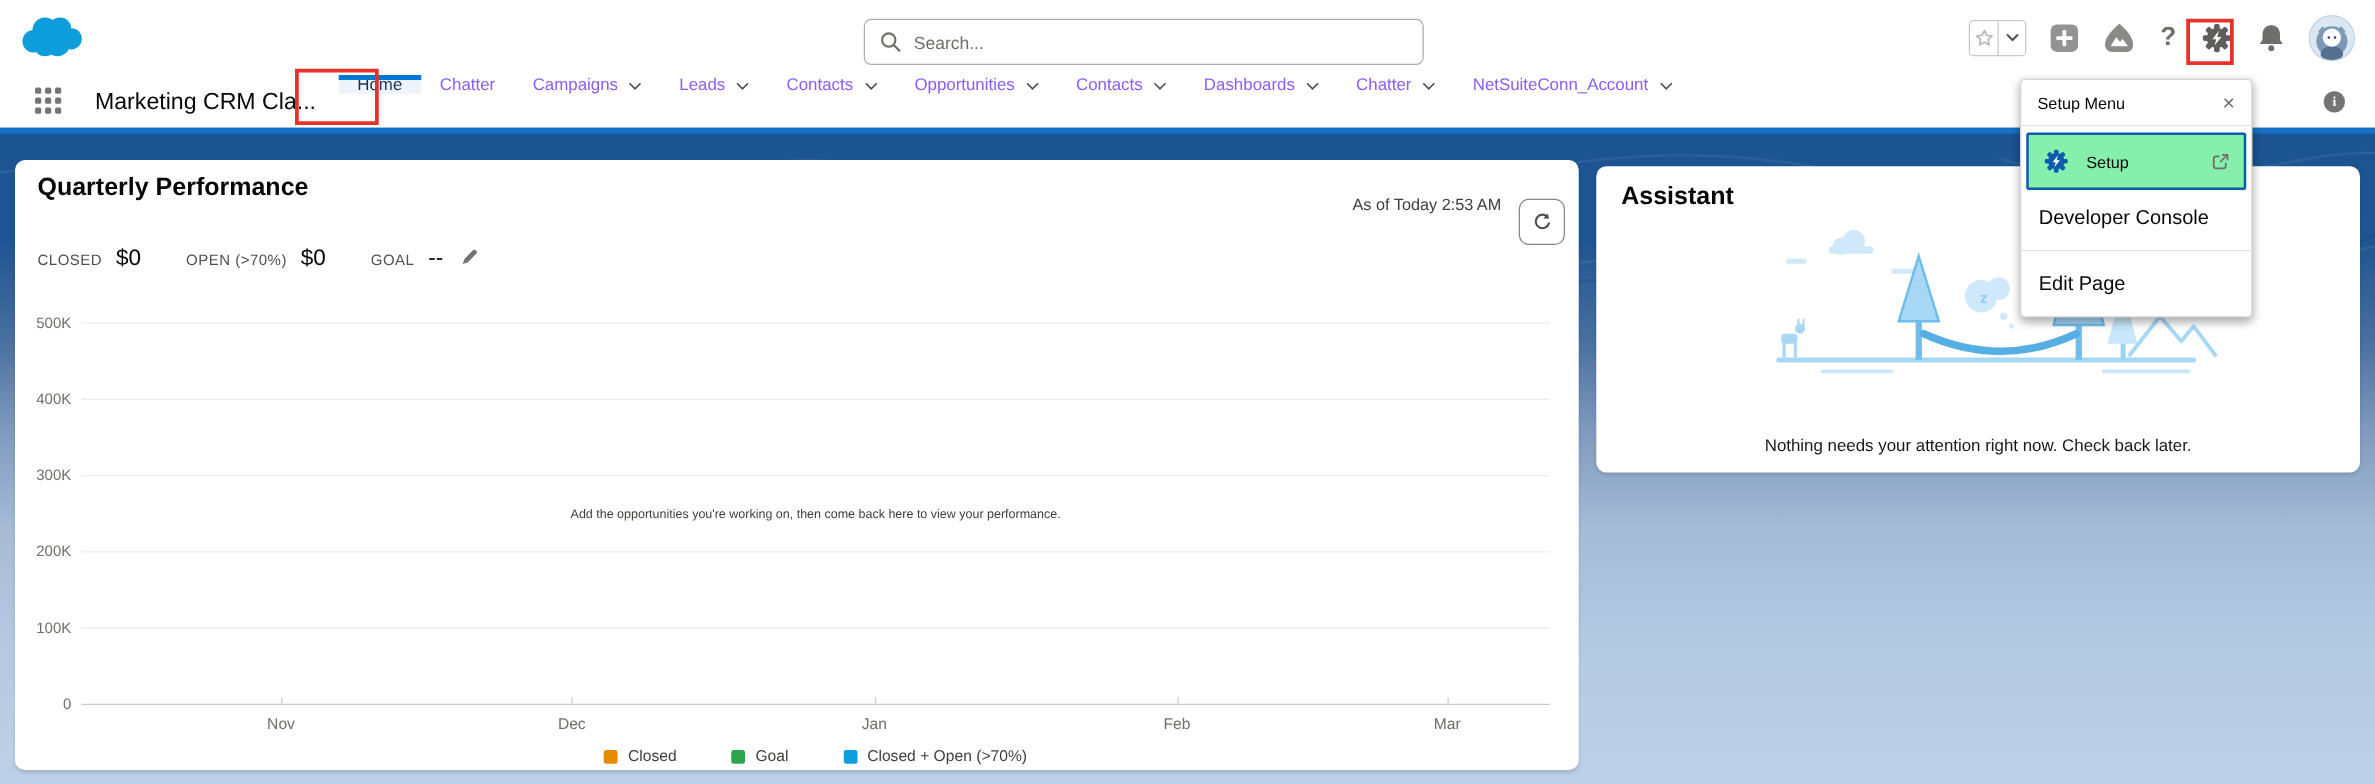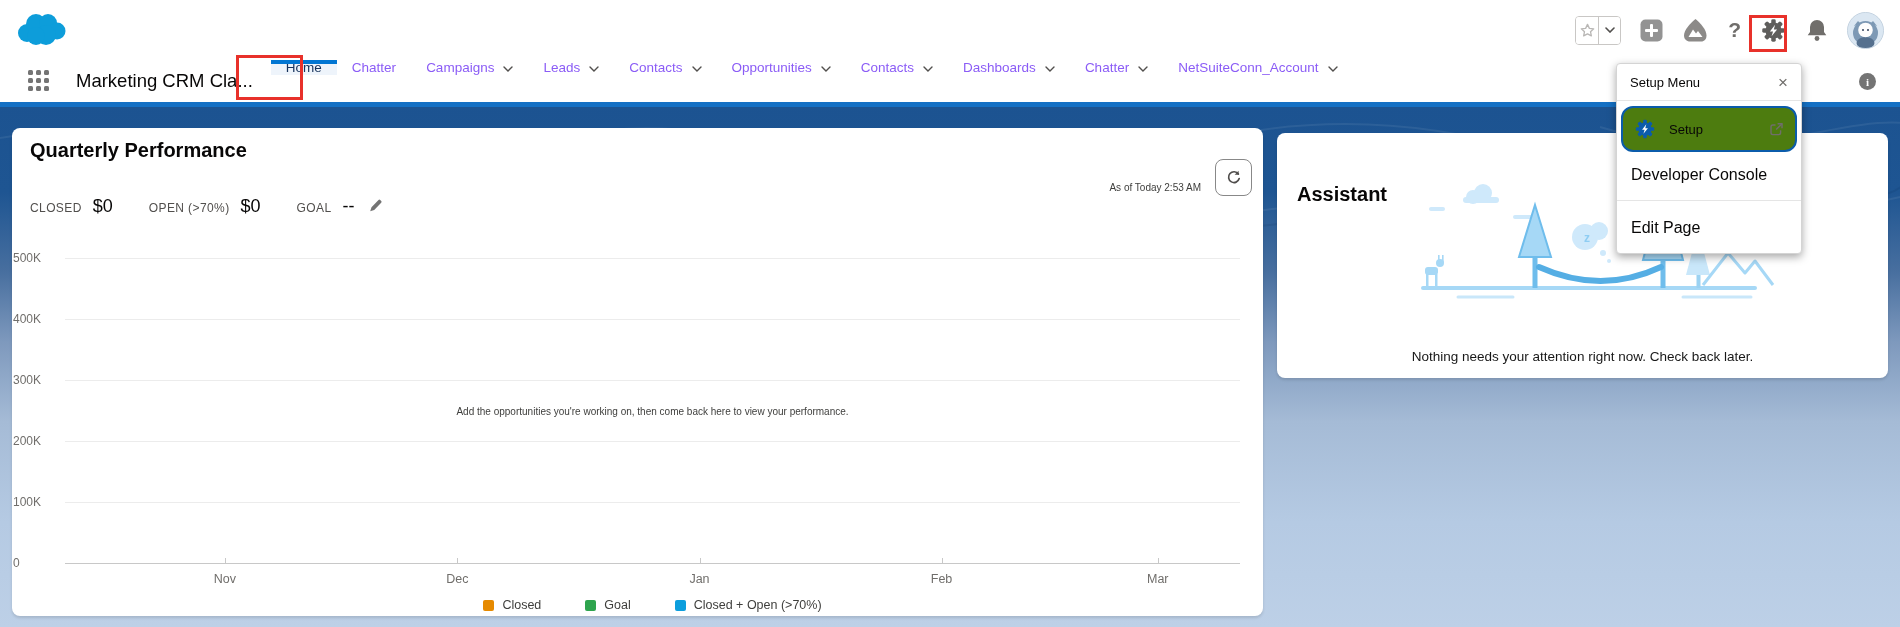--- a/index.html
+++ b/index.html
@@ -44,55 +44,55 @@
   
   .content-bg { position:absolute; left:0; top:102px; width:1900px; height:525px;
     background:linear-gradient(#1c5391 0px,#1e5592 90px,#486f9f 170px,#7e99bd 240px,#a5bbd6 320px,#b5cae3 420px,#bdd0e7 525px); }
   .content-topline { position:absolute; left:0; top:102px; width:1900px; height:5px; background:#1470c4; }
   .band-texture { position:absolute; left:0; top:102px; }
 
   
   .qp-card { position:absolute; left:12px; top:128px; width:1251px; height:488px; background:#fff;
     border-radius:8px; box-shadow:0 2px 3px rgba(0,0,0,.12); z-index:5; }
   .qp-title { position:absolute; left:18px; top:11px; font-size:20px; font-weight:bold; color:#080707; }
-  .asof { position:absolute; right:62px; top:54px; font-size:10px; color:#3e3e3c; }
+  .asof { position:absolute; right:62px; top:28px; font-size:13px; color:#3e3e3c; }
   .refresh-btn { position:absolute; right:11px; top:31px; width:37px; height:37px; border:1px solid #888;
     border-radius:8px; background:#fff; cursor:pointer; display:flex; align-items:center; justify-content:center; }
   .stats { position:absolute; left:18px; top:68px; display:flex; align-items:baseline; gap:36px; }
   .stat { display:flex; align-items:baseline; gap:11px; }
   .stat .lbl { font-size:12px; color:#514f4d; letter-spacing:.4px; }
   .stat .val { font-size:18px; color:#080707; }
   .pencil-btn { background:none; border:none; cursor:pointer; margin-left:2px; align-self:center; }
 
   .plot { position:absolute; left:53px; top:130px; width:1175px; height:305px; }
   .grid { position:absolute; left:0; width:100%; height:0; border-top:1px solid #ececec; }
   .grid.axis { border-top:1px solid #c8c8c8; }
-  .ylab { position:absolute; left:-52px; width:44px; text-align:left; font-size:12px; color:#706e6b; }
+  .ylab { position:absolute; left:-52px; width:44px; text-align:right; font-size:12px; color:#706e6b; }
   .chart-msg { position:absolute; left:0; top:148px; width:100%; text-align:center; font-size:10px; color:#3e3e3c; }
   .tick { position:absolute; top:300px; width:1px; height:5px; background:#c8c8c8; }
   .xlab { position:absolute; top:314px; transform:translateX(-50%); font-size:12.5px; color:#706e6b; }
   .legend { position:absolute; left:0; top:340px; width:100%; display:flex; justify-content:center; gap:44px; }
   .leg-item { display:flex; align-items:center; gap:8px; font-size:12.5px; color:#3e3e3c; }
   .leg-item .sw { width:11px; height:11px; border-radius:2px; }
 
   
   .as-card { position:absolute; left:1277px; top:133px; width:611px; height:245px; background:#fff;
     border-radius:8px; box-shadow:0 2px 3px rgba(0,0,0,.12); z-index:5; }
-  .as-title { position:absolute; left:20px; top:13px; font-size:20px; font-weight:bold; color:#080707;margin-top:37px; }
+  .as-title { position:absolute; left:20px; top:13px; font-size:20px; font-weight:bold; color:#080707; }
   .as-illus { position:absolute; left:50%; top:42px; transform:translateX(-50%); }
   .as-msg { position:absolute; left:0; top:216px; width:100%; text-align:center; font-size:13.5px; color:#181818; }
 
   
   .setup-menu { position:absolute; left:1616px; top:63px; width:186px; background:#fff; border:1px solid #d4d4d4;
     border-radius:4px; box-shadow:0 3px 8px rgba(0,0,0,.35); z-index:100; padding-bottom:8px; }
   .sm-head { height:37px; display:flex; align-items:center; justify-content:space-between;
     padding:0 13px; border-bottom:1px solid #e5e5e5; }
   .sm-title { font-size:13px; color:#080707; }
   .sm-close { background:none; border:none; cursor:pointer; font-size:17px; color:#706e6b; line-height:1; }
-  .sm-setup { margin:5px 4px 6px 4px; height:46px; border:2px solid #0b5cab; background:#4d7c0f; border-radius:12px;
+  .sm-setup { margin:5px 4px 6px 4px; height:46px; border:2px solid #0b5cab; background:#86efac; border-radius:2px;
     display:flex; align-items:center; padding:0 11px; cursor:pointer; }
   .sm-setup .lab { font-size:13px; color:#080707; margin-left:13px; }
   .sm-setup .ext { margin-left:auto; }
   .sm-item { height:34px; display:flex; align-items:center; padding:0 14px; font-size:16px; color:#080707; cursor:pointer; }
   .sm-div { border-top:1px solid #e5e5e5; margin:8px 0 10px 0; }
 
   
   .anno { position:absolute; border:3px solid #e8312a; z-index:120; pointer-events:none; }
   .anno-home { left:236px; top:55px; width:67px; height:45px; }
   .anno-gear { left:1749px; top:15px; width:38px; height:37px; }
@@ -105,20 +105,27 @@
     <g fill="#0d9dda">
       <circle cx="11" cy="22" r="9"></circle>
         <circle cx="20" cy="13" r="10"></circle>
         <circle cx="32" cy="12" r="9"></circle>
       <circle cx="41" cy="20" r="8.5"></circle>
         <circle cx="30" cy="24" r="10"></circle>
         <circle cx="20" cy="25" r="9"></circle>
     </g>
   </svg>
 
+  <div class="search-box">
+    <svg width="17" height="17" viewBox="0 0 17 17">
+      <circle cx="7" cy="7" r="5.3" fill="none" stroke="#706e6b" stroke-width="1.7"></circle>
+      <line x1="11" y1="11" x2="15.5" y2="15.5" stroke="#706e6b" stroke-width="1.7" stroke-linecap="round"></line>
+    </svg>
+    <input type="text" placeholder="Search..." style="">
+  </div>
 
   <div class="hdr-right">
     <div class="fav-group">
       <button class="seg">
         <svg width="15" height="15" viewBox="0 0 16 16">
           <path d="M8 1.5l2 4.2 4.6.5-3.4 3.1.9 4.5L8 11.6l-4.1 2.2.9-4.5L1.4 6.2 6 5.7z" fill="none" stroke="#b9b7b5" stroke-width="1.4" stroke-linejoin="round"></path>
         </svg>
       </button>
       <button class="seg">
         <svg width="10" height="6" viewBox="0 0 10 6">

